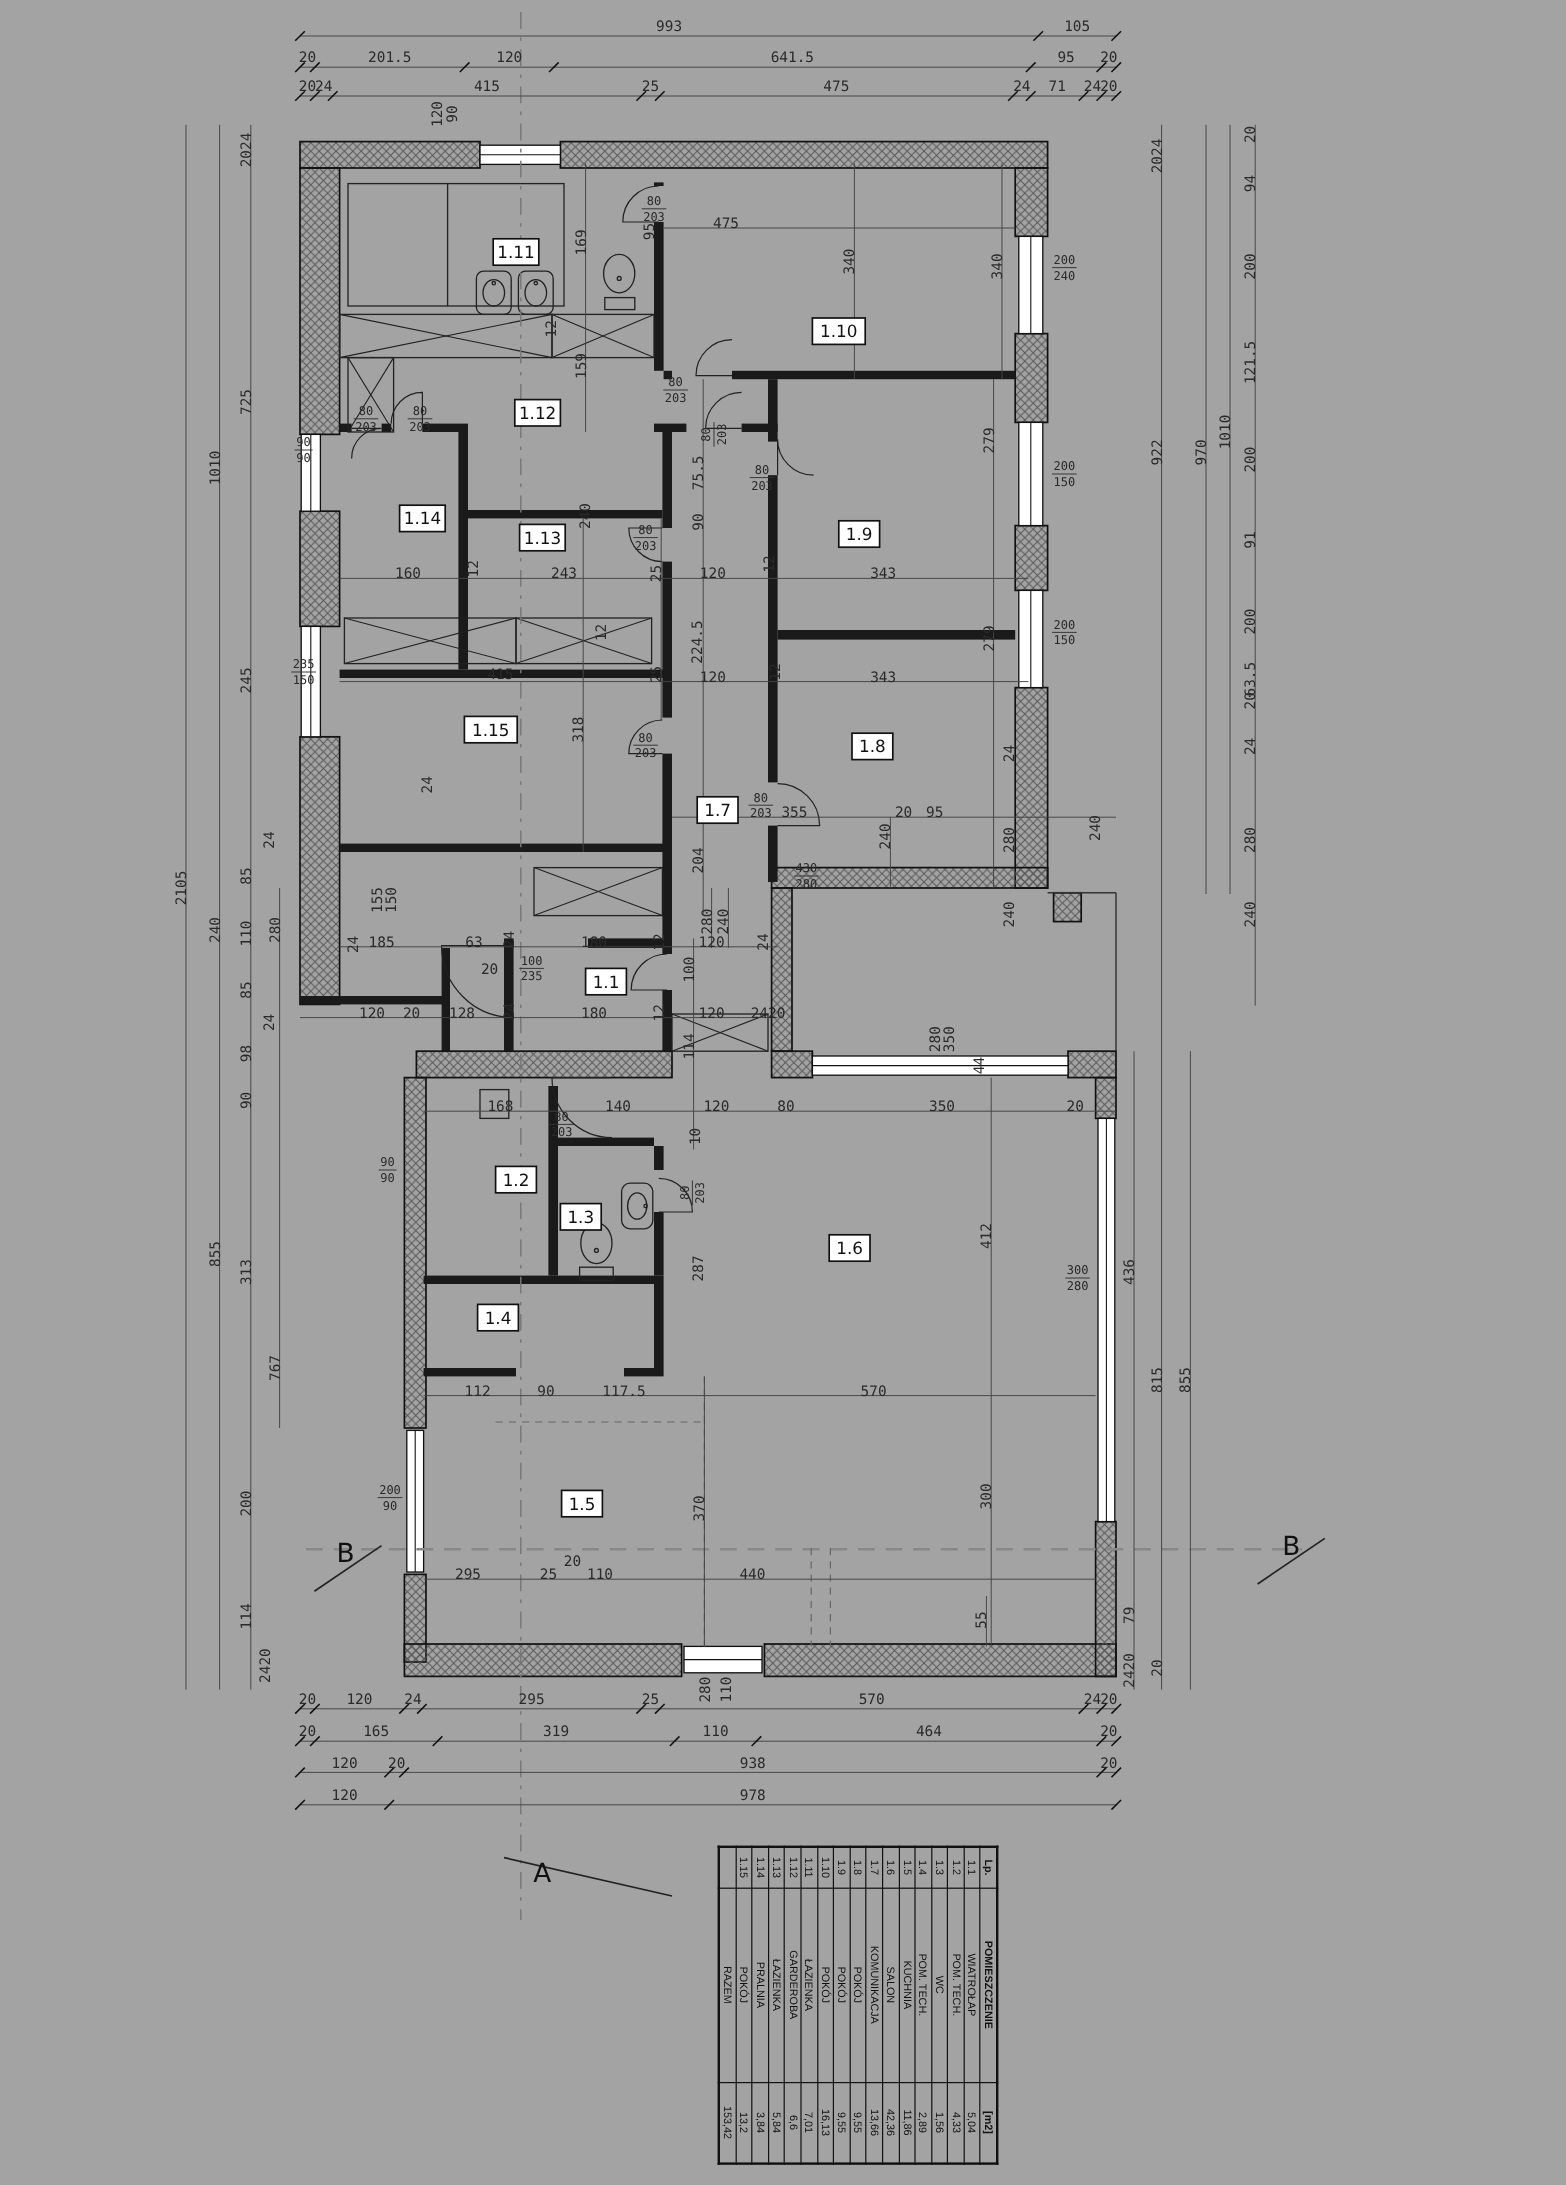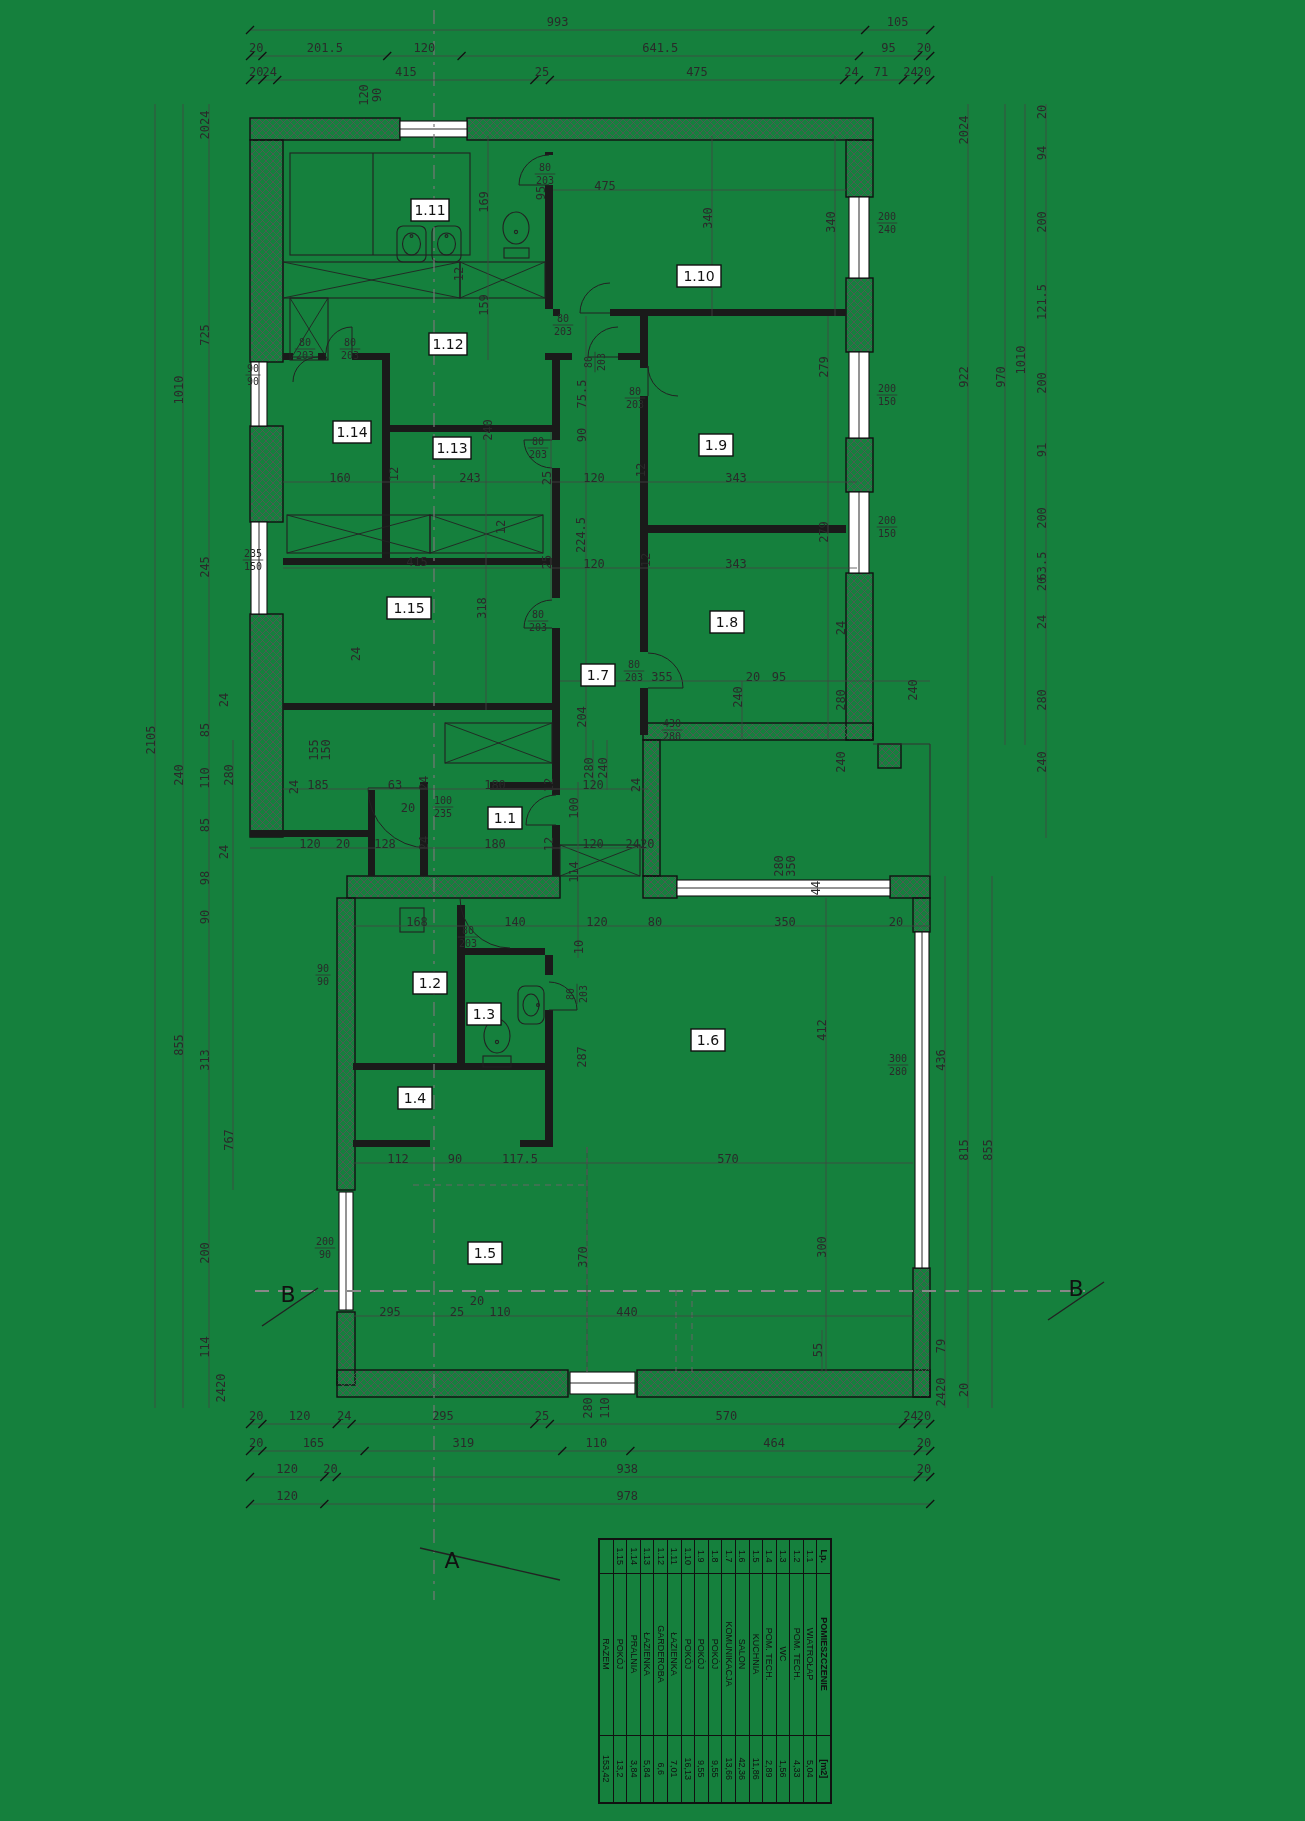--- a/index.html
+++ b/index.html
@@ -1,16 +1,16 @@
 <!DOCTYPE html>
 <html><head>
 <meta charset="utf-8">
 <style>
   html,body{margin:0;padding:0;background:#fff;}
-  #page{position:relative;width:1305px;height:1821px;background:#15803d;overflow:hidden;
+  #page{position:relative;width:1305px;height:1821px;background:#a3a3a3;overflow:hidden;
         font-family:"DejaVu Sans Mono", monospace;}
   svg text{font-family:"DejaVu Sans Mono", monospace;fill:#2a2a2a;}
   svg .roomlbl{font-family:"DejaVu Sans", sans-serif;fill:#111;}
   #rtable-wrap{position:absolute;left:598px;top:1538px;width:234px;height:264px;}
   #rtable-inner{width:264px;height:234px;transform:translateX(234px) rotate(90deg);transform-origin:0 0;}
   table.sched{border-collapse:collapse;width:264px;height:234px;table-layout:fixed;
       font-family:"Liberation Sans", sans-serif;font-size:9px;color:#111;}
   table.sched td{border:1px solid #111;text-align:center;vertical-align:middle;
       padding:0;height:12px;overflow:hidden;white-space:nowrap;}
   table.sched{border:2px solid #111;}

